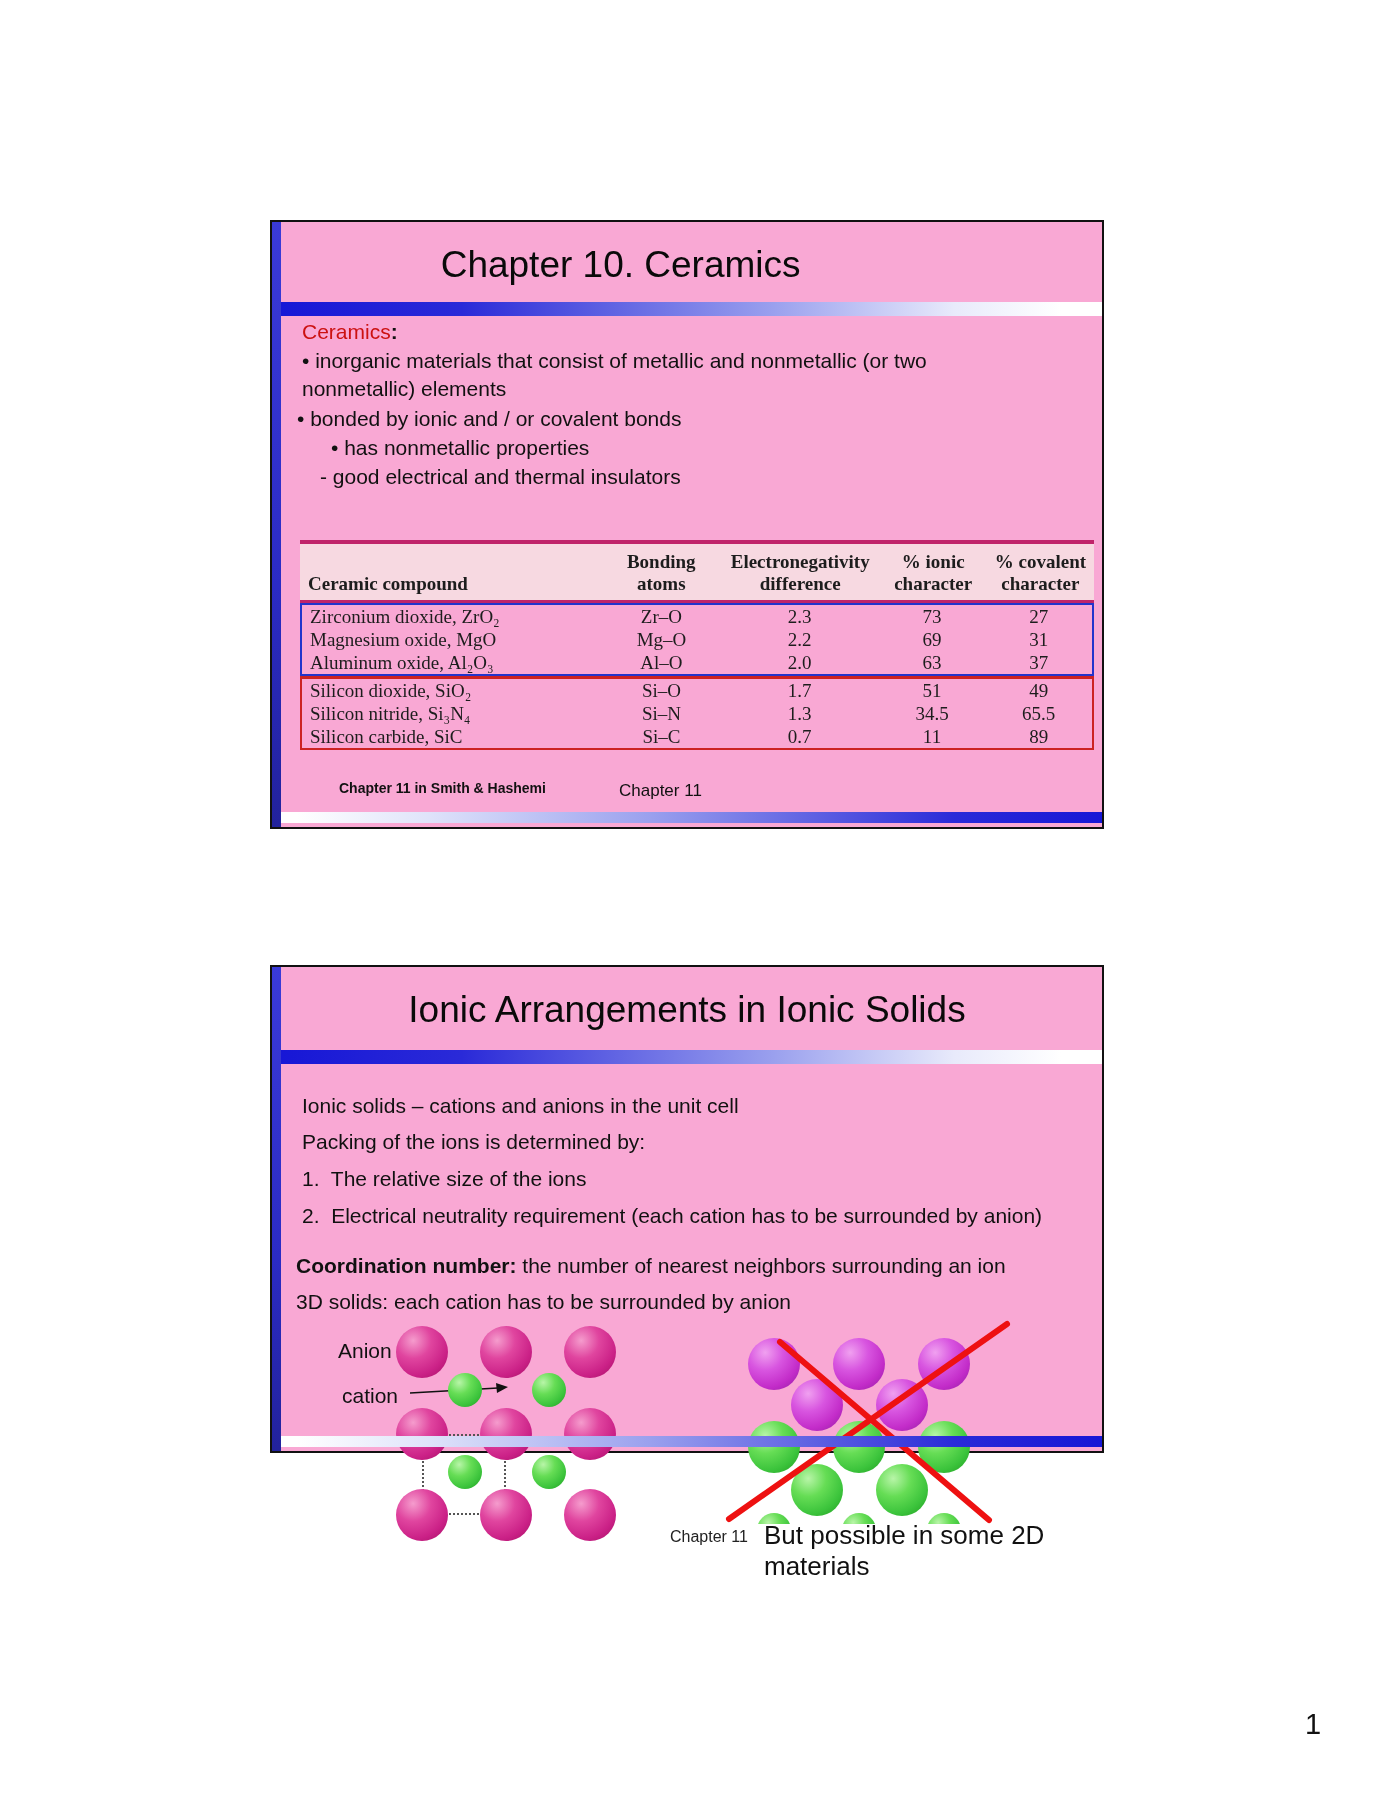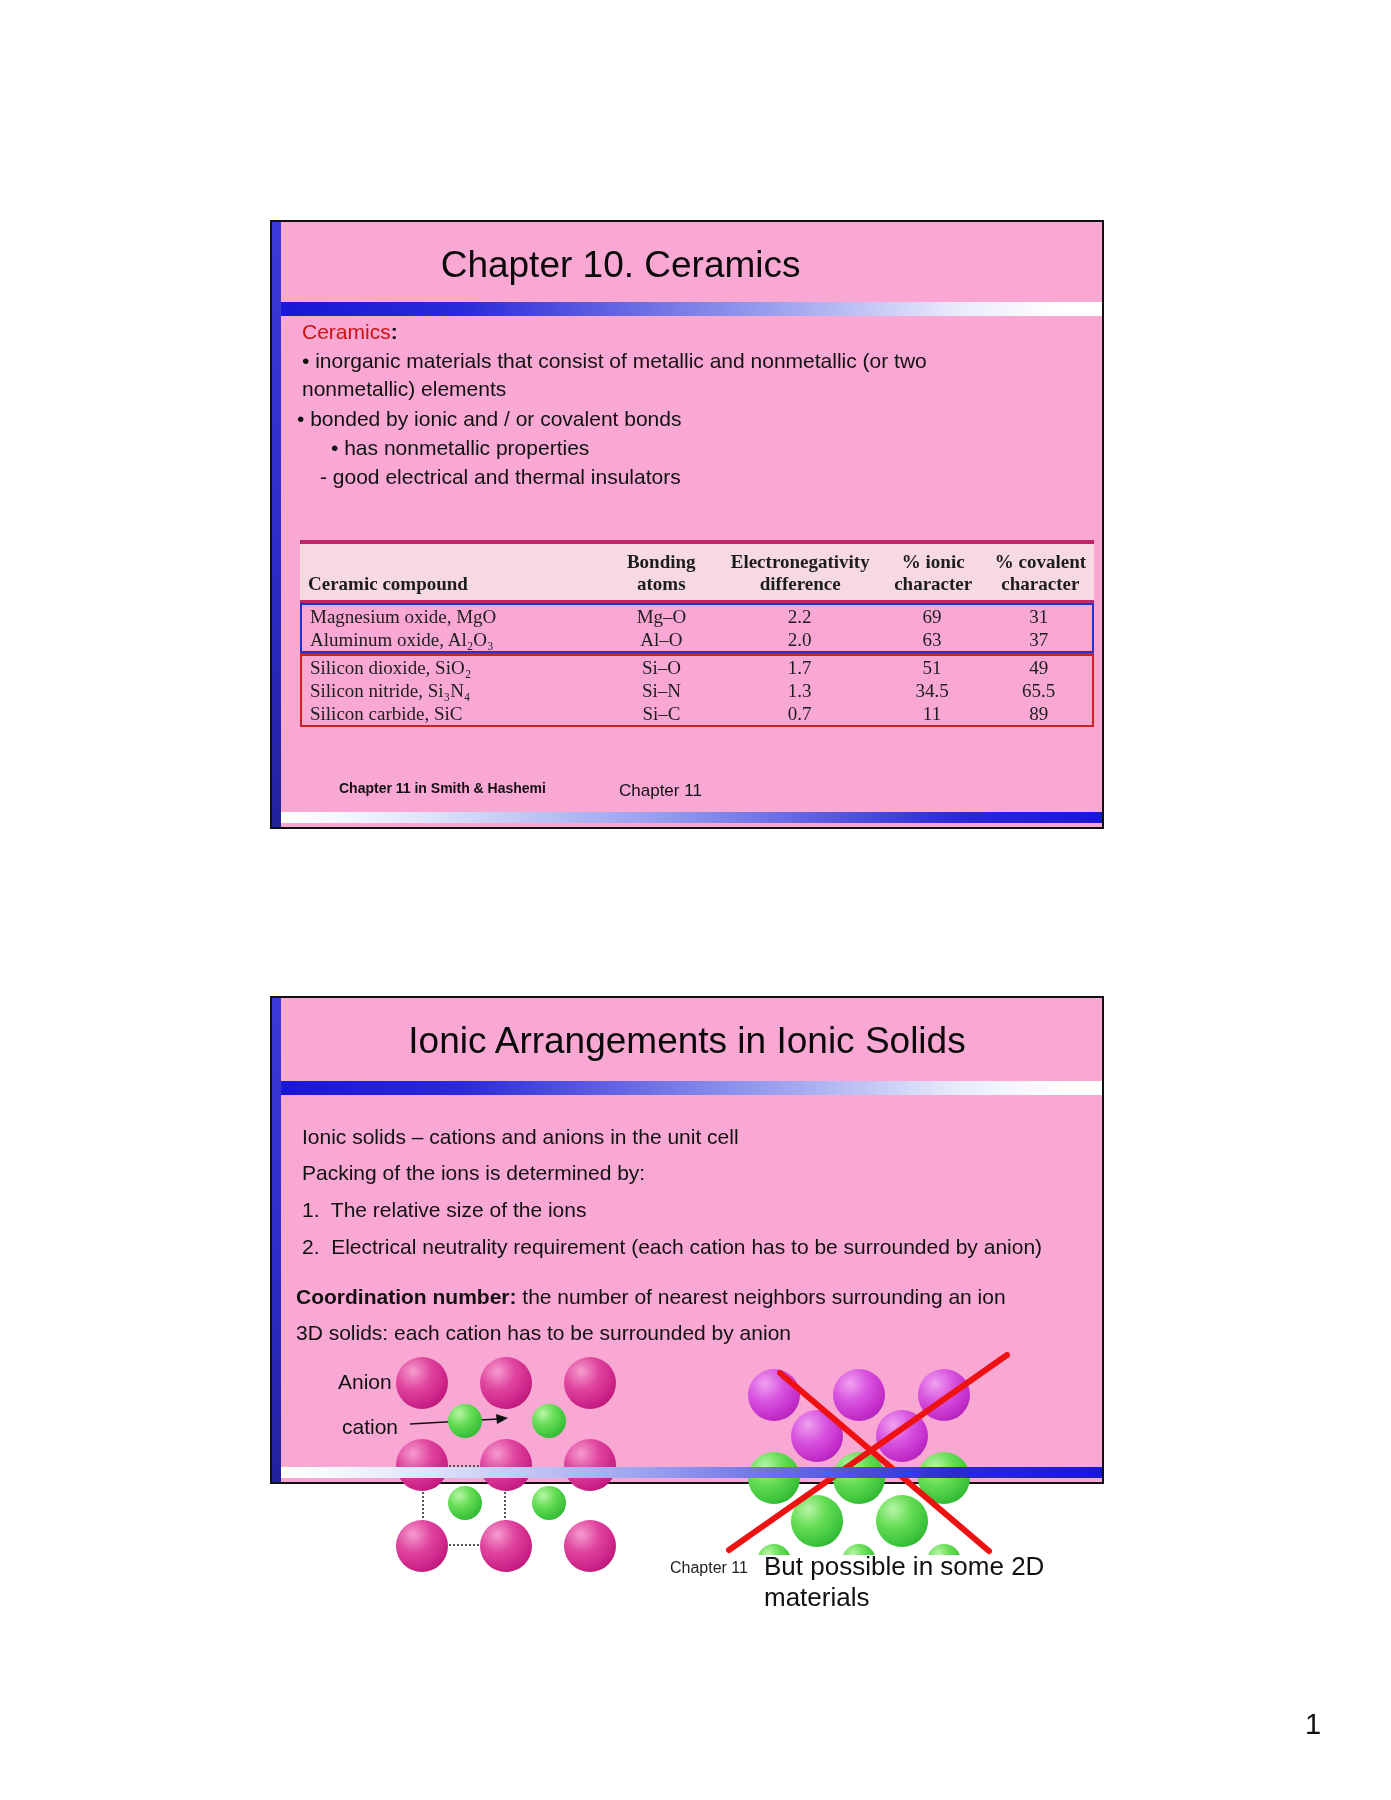--- a/index.html
+++ b/index.html
@@ -89,20 +89,27 @@
     <div class="tbl">
       <div class="tbl-head">
         <div class="c1">Ceramic compound</div>
         <div class="c2">Bonding atoms</div>
         <div class="c3">Electronegativity difference</div>
         <div class="c4">% ionic character</div>
         <div class="c5">% covalent character</div>
       </div>
       <div class="grp-blue">
         <div class="tbl-row">
+          <div class="c1">Zirconium dioxide, ZrO₂</div>
+          <div class="c2">Zr–O</div>
+          <div class="c3">2.3</div>
+          <div class="c4">73</div>
+          <div class="c5">27</div>
+        </div>
+        <div class="tbl-row">
           <div class="c1">Magnesium oxide, MgO</div>
           <div class="c2">Mg–O</div>
           <div class="c3">2.2</div>
           <div class="c4">69</div>
           <div class="c5">31</div>
         </div>
         <div class="tbl-row">
           <div class="c1">Aluminum oxide, Al₂O₃</div>
           <div class="c2">Al–O</div>
           <div class="c3">2.0</div>
@@ -134,21 +141,21 @@
         </div>
       </div>
     </div>
 
     <div class="caption-bold" style="left:67px; top:558px;">Chapter 11 in Smith &amp; Hashemi</div>
     <div class="caption-reg" style="left:347px; top:559px;">Chapter 11</div>
 
     <div class="bar-bottom" style="bottom:4px;"></div>
   </section>
 
-  <section class="slide" style="top:996px; height:488px;">
+  <section class="slide" style="top:965px; height:488px;">
     <div class="left-stripe"></div>
     <h1 class="slide-title" style="width:100%;">Ionic Arrangements in Ionic Solids</h1>
     <div class="bar-top" style="top:83px;"></div>
 
     <p class="body-line" style="left:30px; top:125px;">Ionic solids – cations and anions in the unit cell</p>
     <p class="body-line" style="left:30px; top:161px;">Packing of the ions is determined by:</p>
     <p class="body-line" style="left:30px; top:198px;">1.  The relative size of the ions</p>
     <p class="body-line" style="left:30px; top:235px;">2.  Electrical neutrality requirement (each cation has to be surrounded by anion)</p>
     <p class="body-line" style="left:24px; top:285px;"><b>Coordination number:</b><span> the number of nearest neighbors surrounding an ion</span></p>
     <p class="body-line" style="left:24px; top:321px;">3D solids: each cation has to be surrounded by anion</p>

